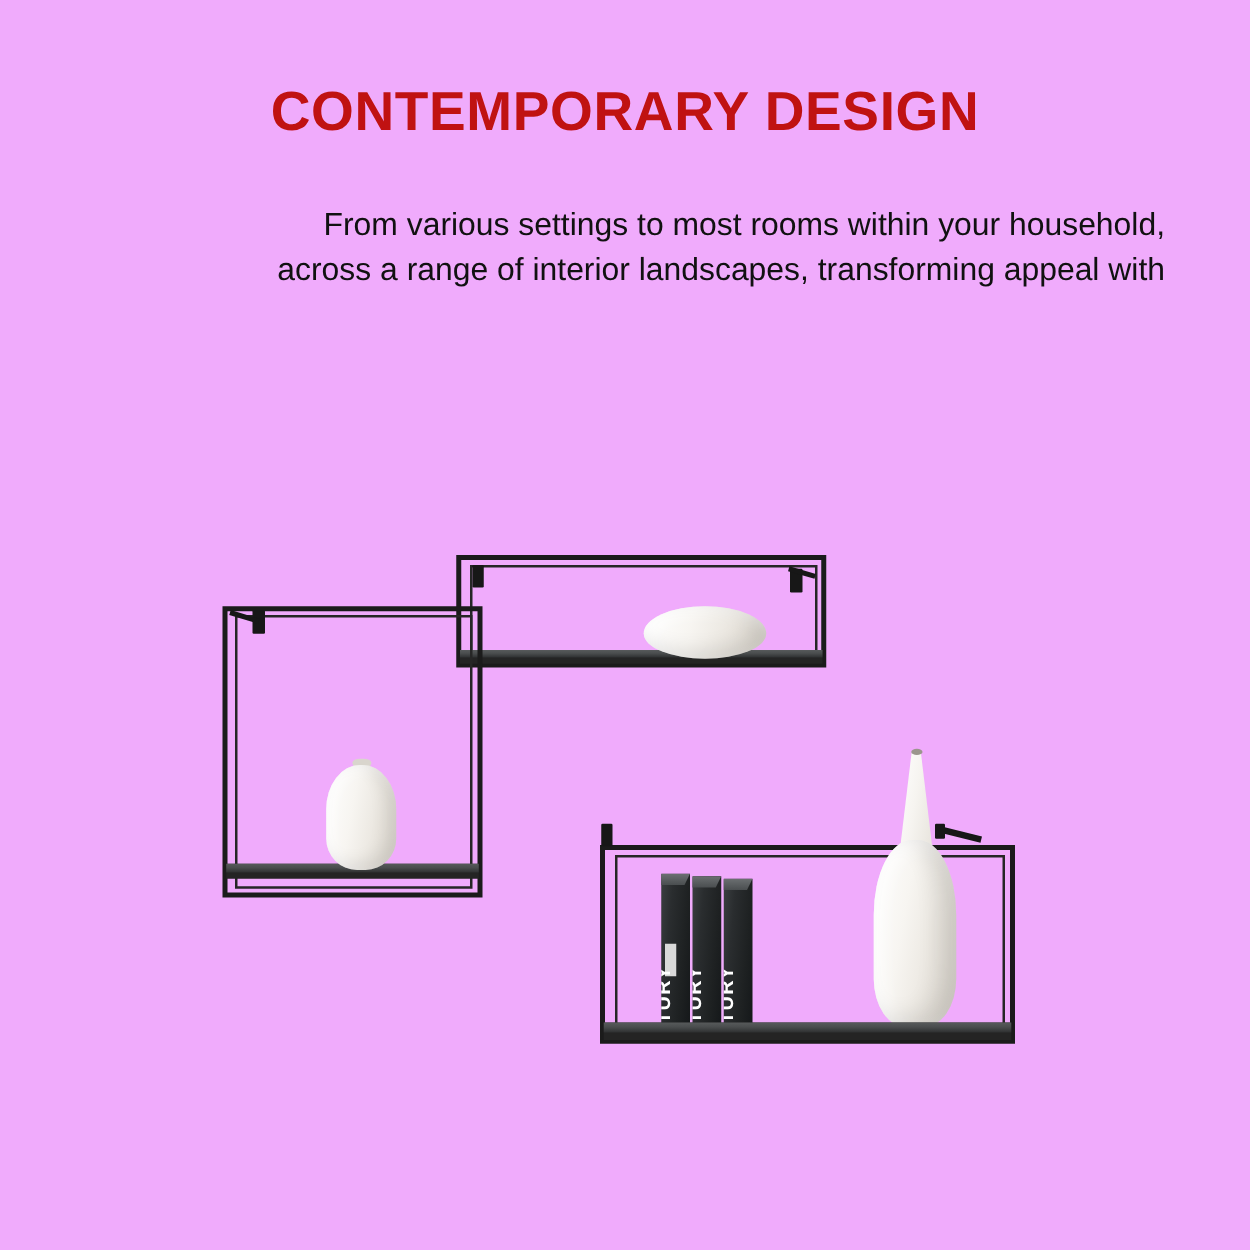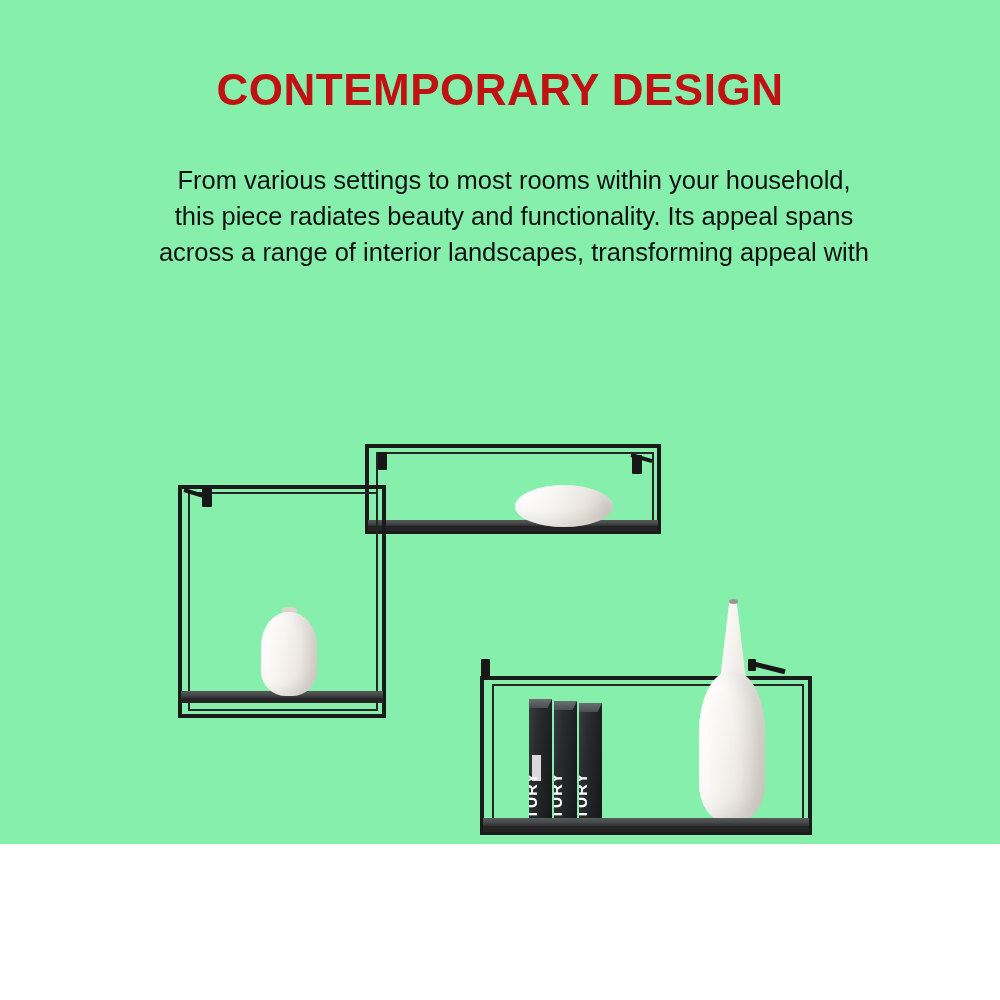--- a/index.html
+++ b/index.html
@@ -11,45 +11,45 @@
     width: 1000px;
     height: 1000px;
     position: relative;
     overflow: hidden;
     font-family: "Liberation Sans", sans-serif;
   }
 
   #page {
     position: relative;
     width: 1000px;
-    height: 844px;
-    background: #86efac;
+    height: 1000px;
+    background: #f0abfc;
   }
 
   
   .headline {
     position: absolute;
     top: 66px;
     left: 0;
     width: 1000px;
     text-align: center;
     font-family: "Liberation Sans", sans-serif;
     font-weight: bold;
     font-size: 44px;
     letter-spacing: 0.5px;
     color: #C01212;
     line-height: 1.1;
   }
 
   .bodycopy {
     position: absolute;
     top: 162px;
-    left: 72px;
+    left: 48px;
     width: 884px;
-    text-align: center;
+    text-align: right;
     font-family: "Liberation Sans", sans-serif;
     font-size: 25.5px;
     line-height: 36px;
     color: #111111;
   }
   .bodycopy .ln { display: block; white-space: nowrap; }
 
   
   #stage {
     position: absolute;
@@ -186,21 +186,20 @@
 </style>
 </head>
 <body>
 
 <div id="page">
 
   <div class="headline">CONTEMPORARY DESIGN</div>
 
   <div class="bodycopy">
     <span class="ln">From various settings to most rooms within your household,</span>
-    <span class="ln">this piece radiates beauty and functionality. Its appeal spans</span>
     <span class="ln">across a range of interior landscapes, transforming appeal with</span>
   </div>
 
   <div id="stage">
 
     <div class="shelf">
 
       <div class="frame-outline" style="left:365px; top:444px; width:296px; height:90px;"></div>
 
       <div class="frame-inner" style="left:376px; top:452px; width:278px; height:74px; border-width:2px;"></div>

